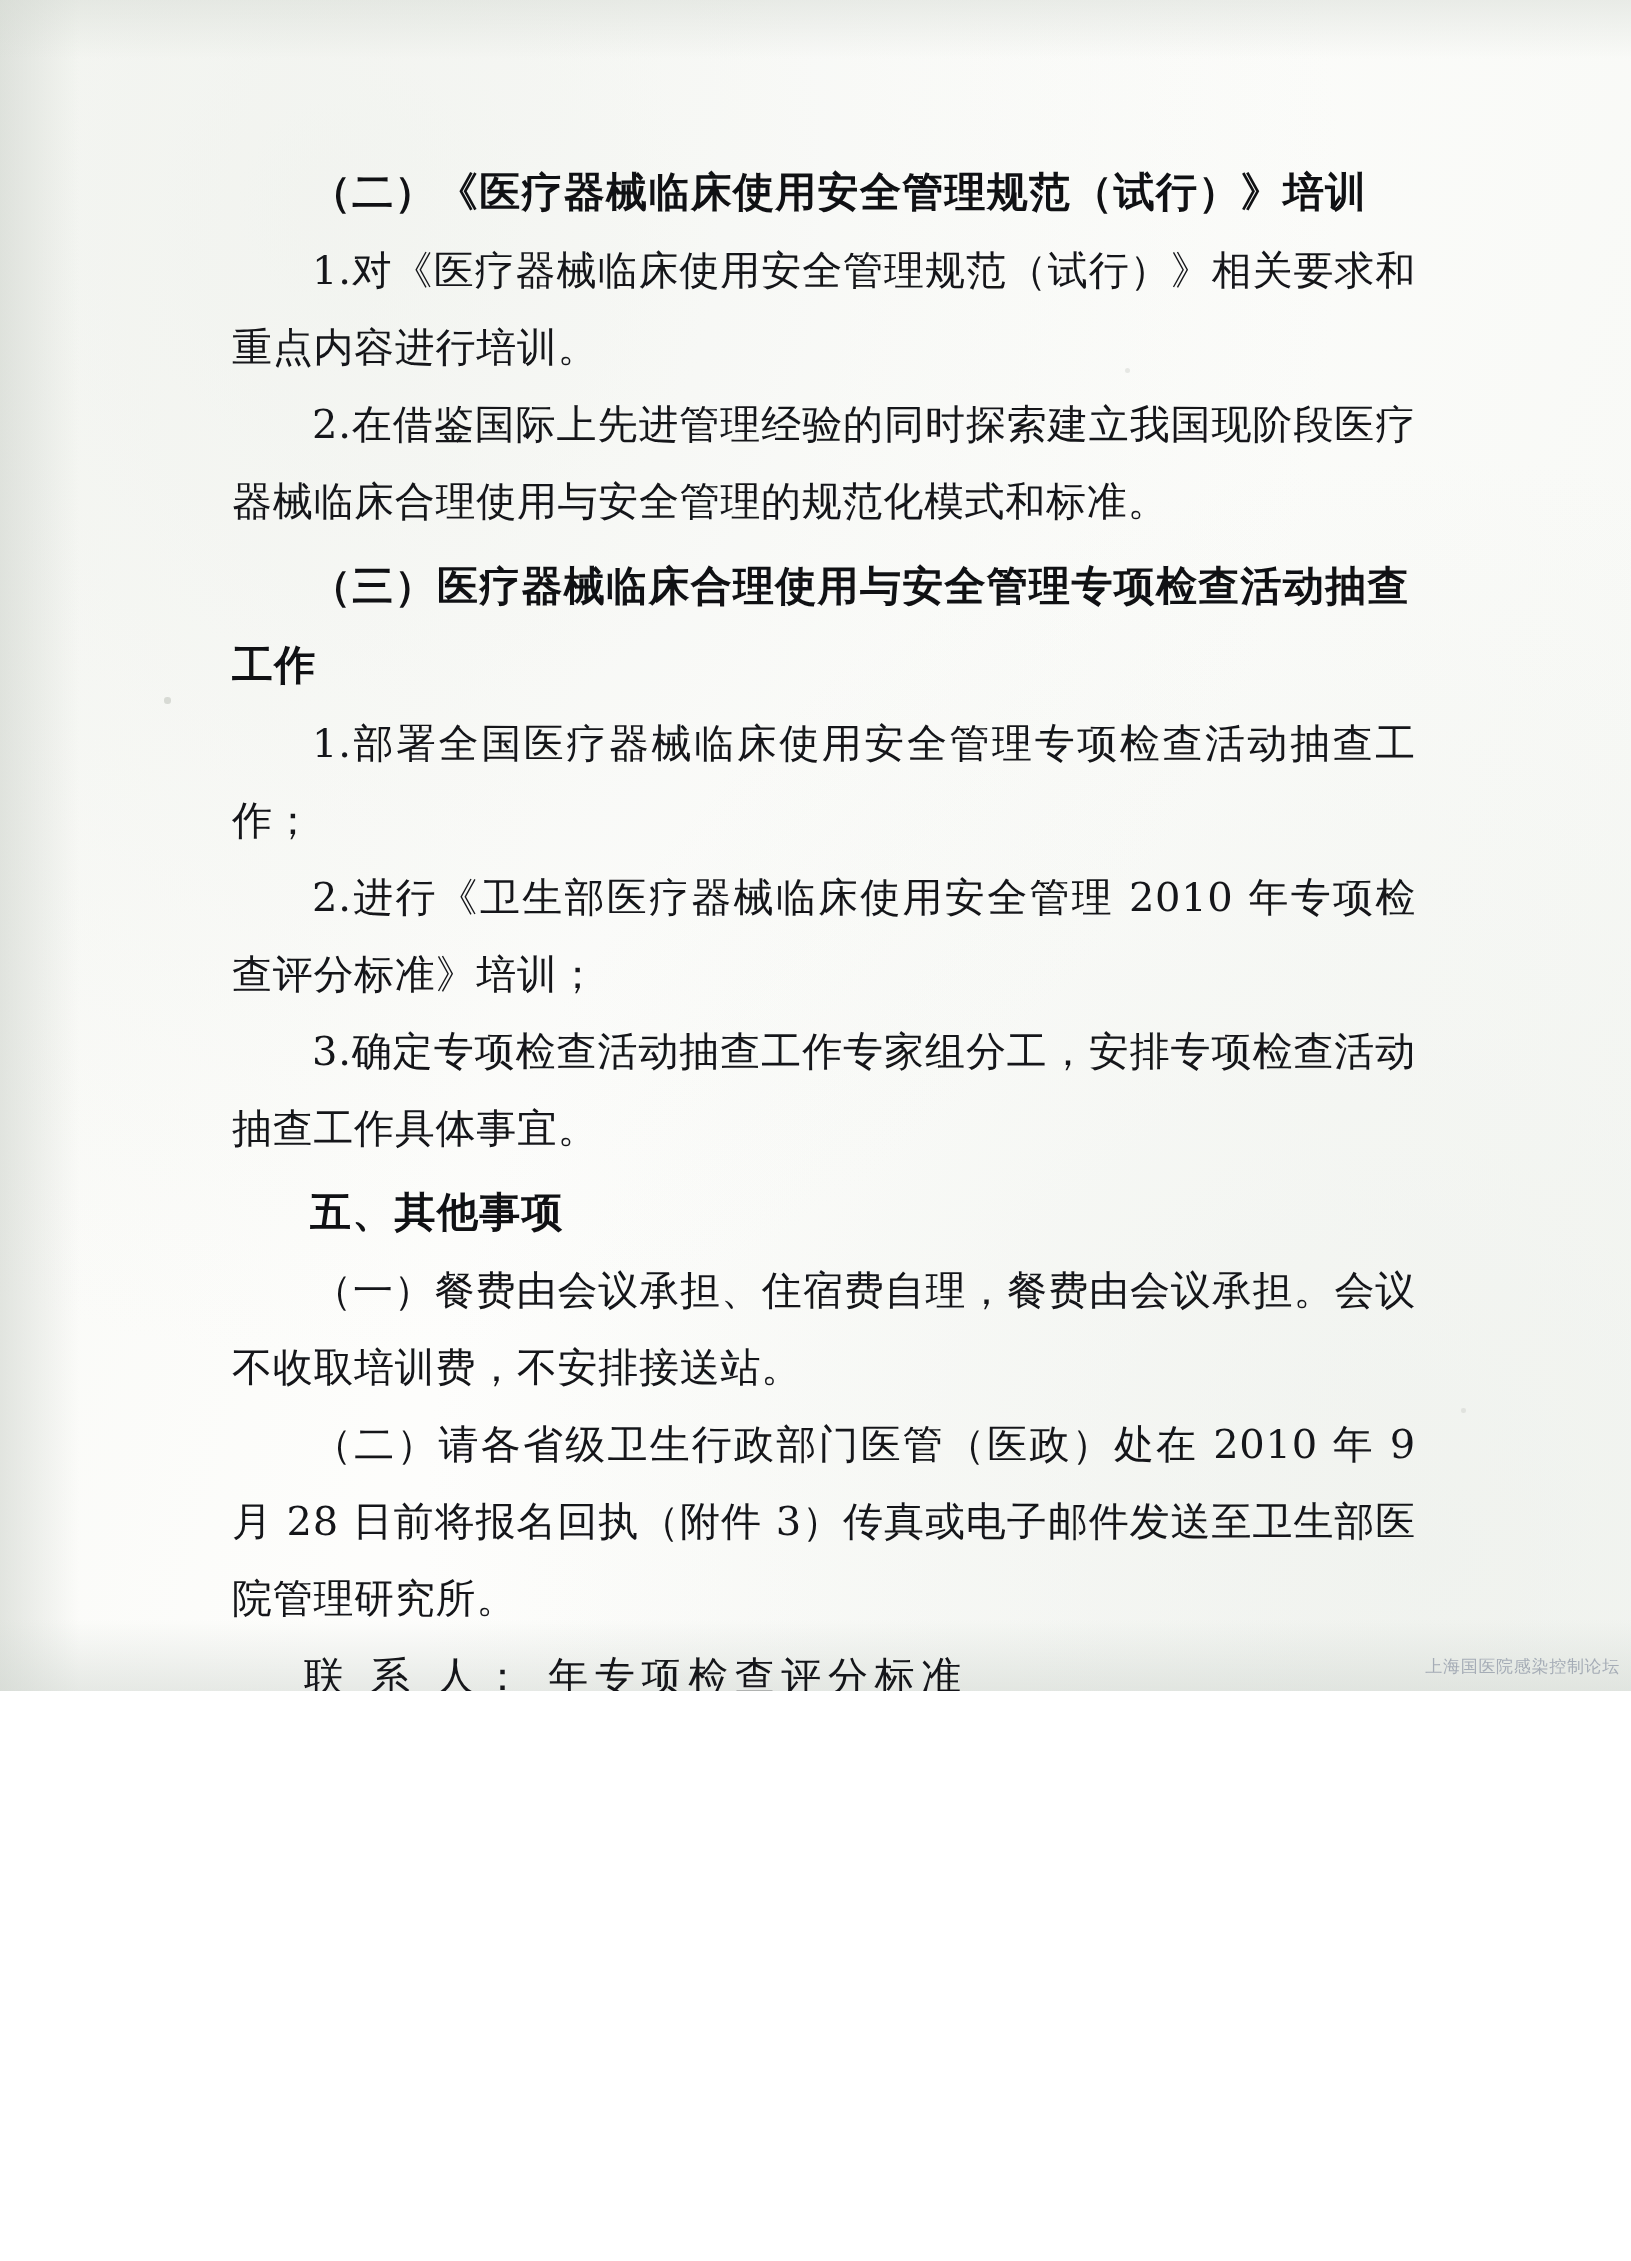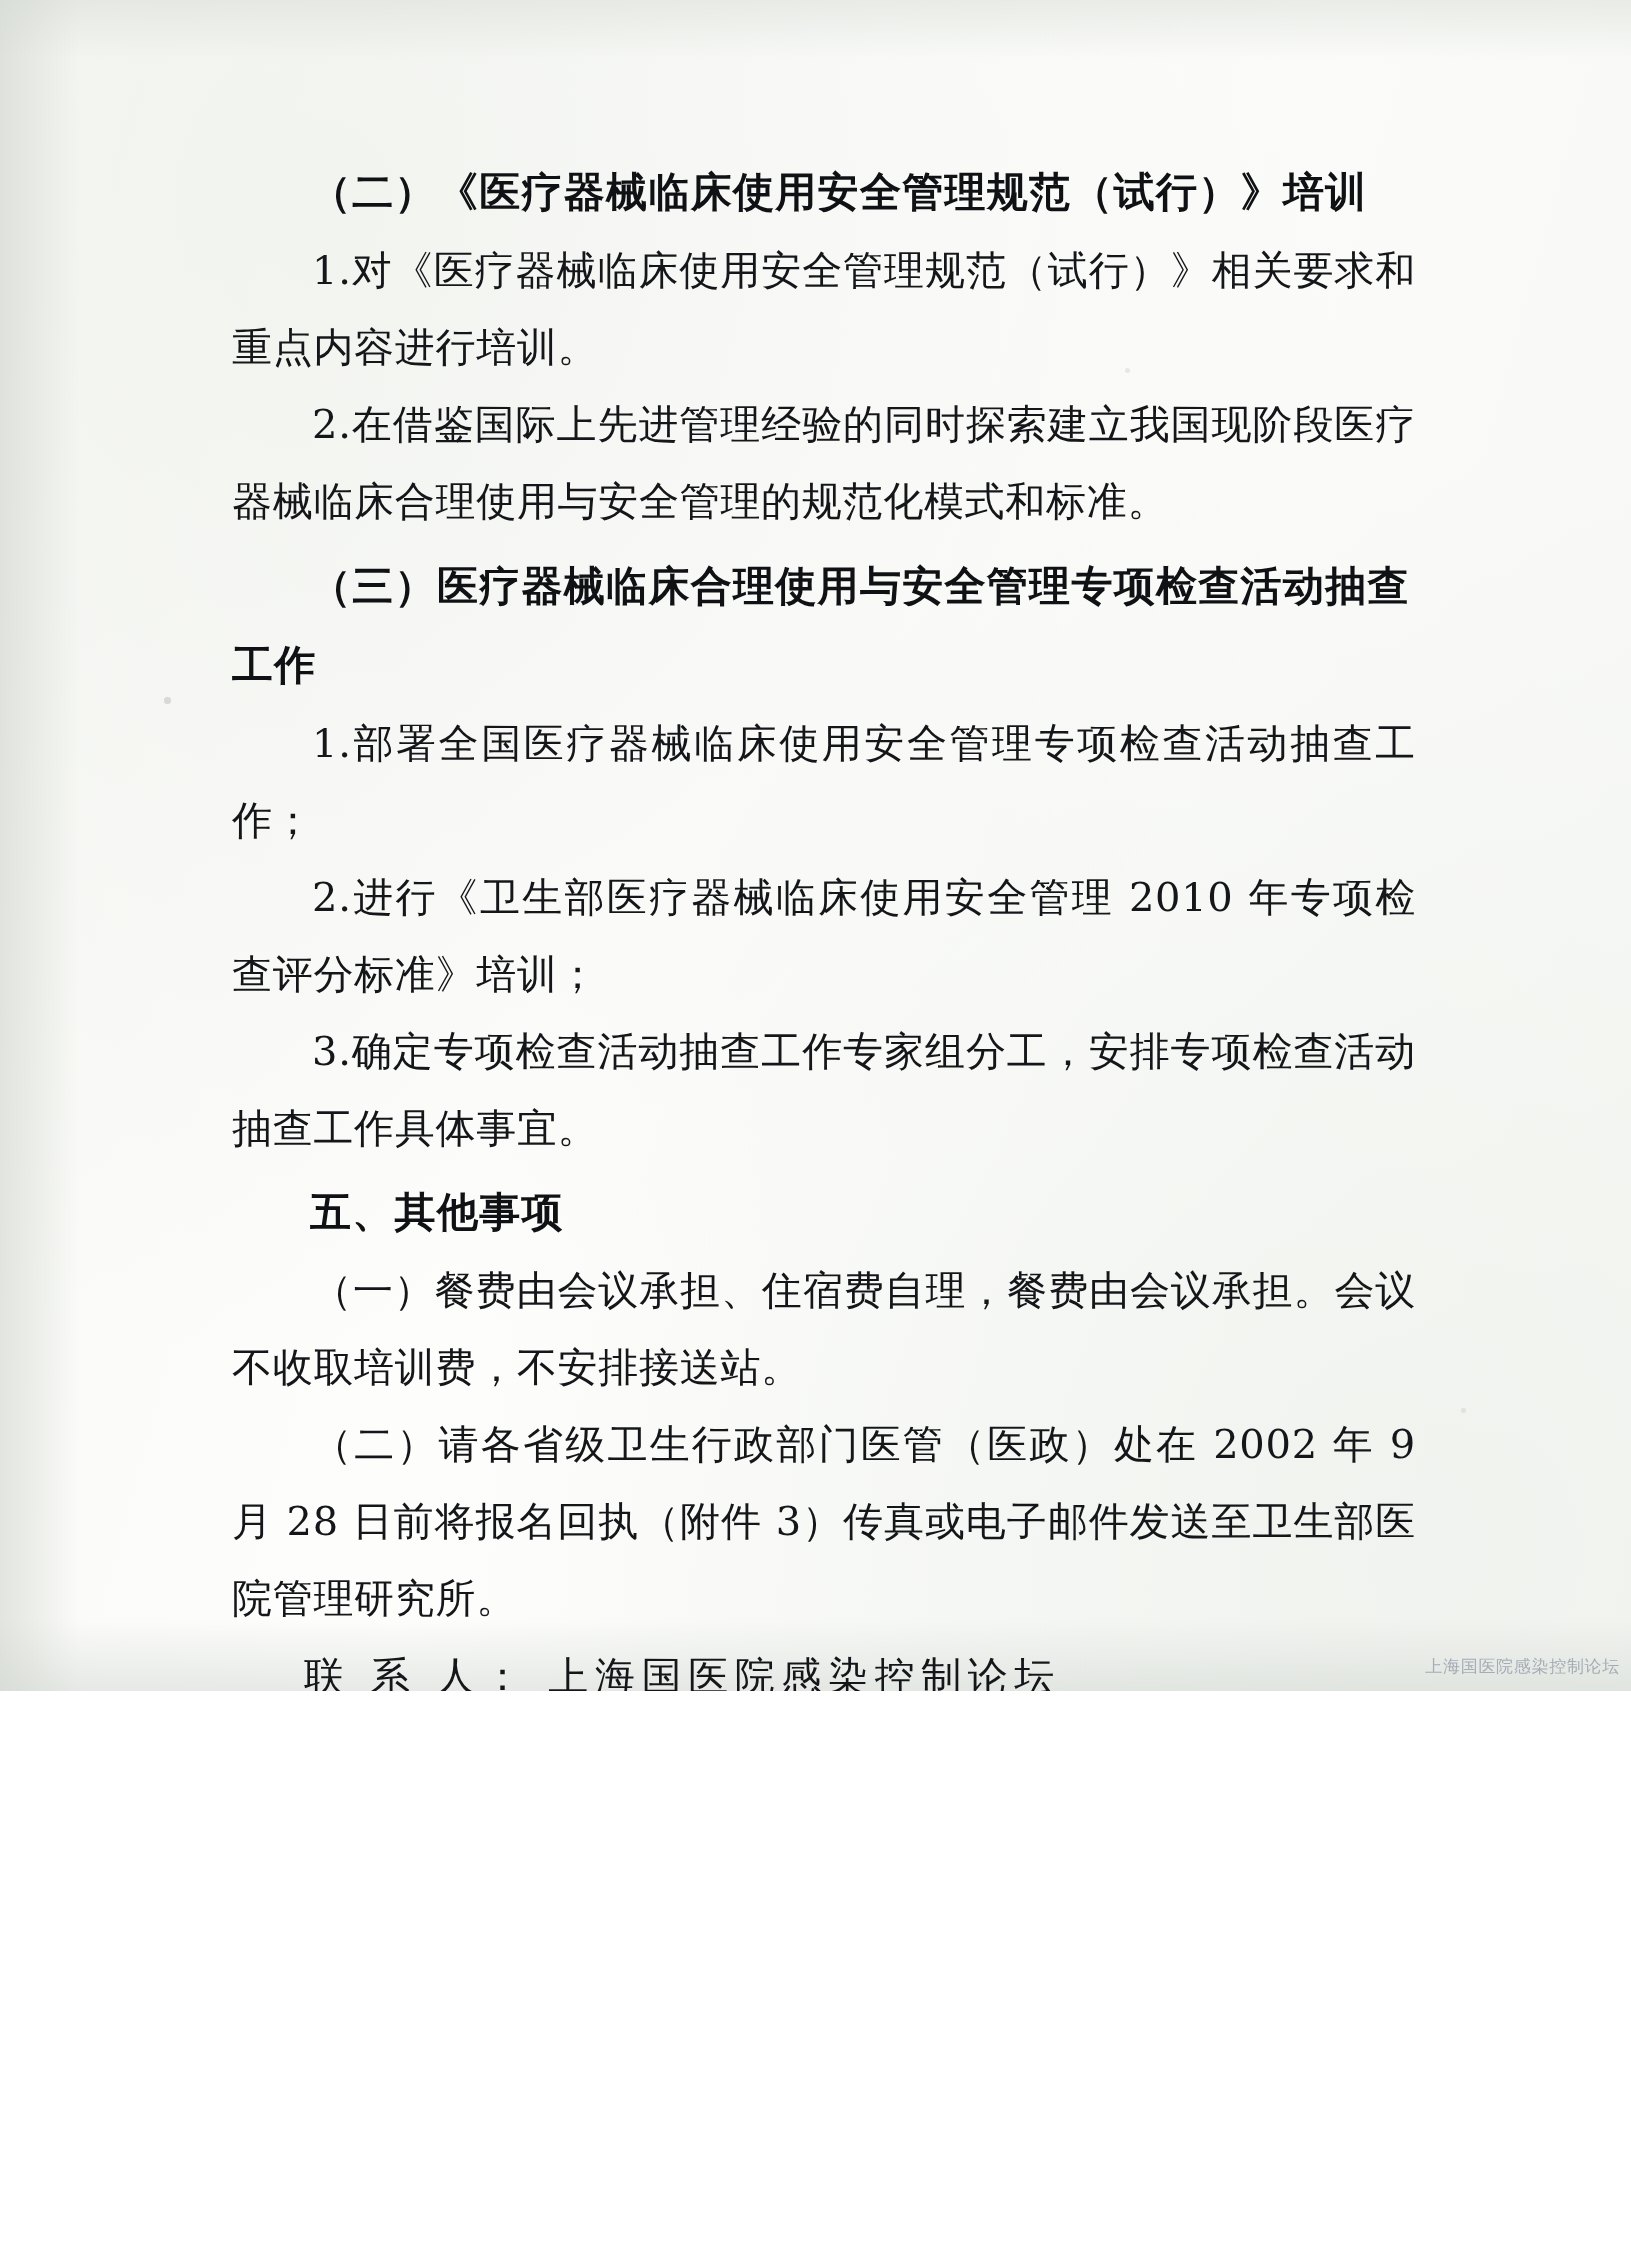--- a/index.html
+++ b/index.html
@@ -163,23 +163,23 @@
     <p class="para indent">2.进行《卫生部医疗器械临床使用安全管理 2010 年专项检查评分标准》培训；</p>
 
     <p class="para indent">3.确定专项检查活动抽查工作专家组分工，安排专项检查活动抽查工作具体事宜。</p>
 
     <div class="gap-sm"></div>
 
     <p class="heading indent">五、其他事项</p>
 
     <p class="para indent">（一）餐费由会议承担、住宿费自理，餐费由会议承担。会议不收取培训费，不安排接送站。</p>
 
-    <p class="para indent">（二）请各省级卫生行政部门医管（医政）处在 2002 年 9 月 28 日前将报名回执（附件 3）传真或电子邮件发送至卫生部医院管理研究所。</p>
+    <p class="para indent">（二）请各省级卫生行政部门医管（医政）处在 2010 年 9 月 28 日前将报名回执（附件 3）传真或电子邮件发送至卫生部医院管理研究所。</p>
 
-    <p class="contact-line">联 系 人： 上海国医院感染控制论坛</p>
+    <p class="contact-line">联 系 人： 年专项检查评分标准</p>
 
     <p class="contact-names">李珂、兰天、孙纽云</p>
 
   </div>
 
   <div class="page-number">3</div>
 
   <div class="watermark">上海国医院感染控制论坛</div>
 </div>
 

